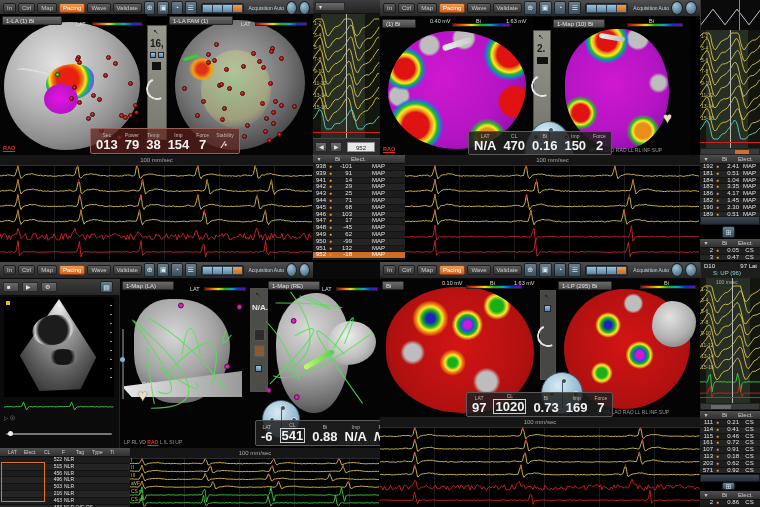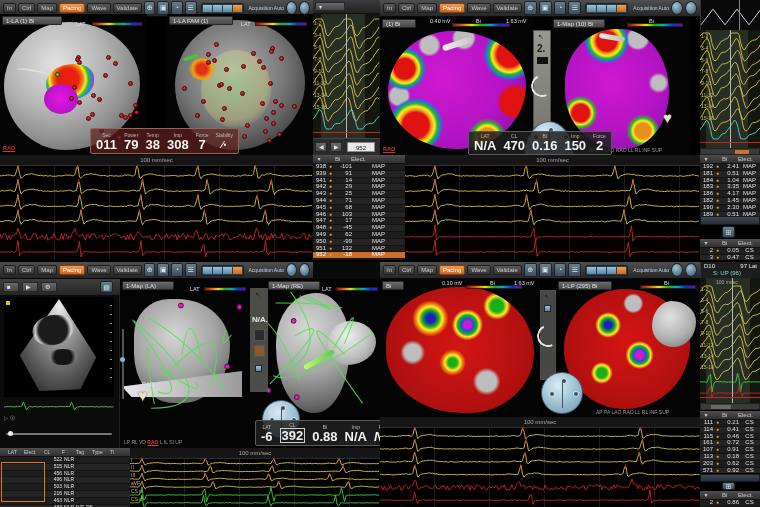--- a/index.html
+++ b/index.html
@@ -123,20 +123,28 @@
         <i class="abs" style="left: 35px; top: 96px; width: 5px; height: 5px; border-radius: 50%; background: radial-gradient(circle at 35% 30%, rgb(232, 64, 64), rgb(168, 15, 15) 70%); border: 1px solid rgb(77, 5, 5);"></i>
         <i class="abs" style="left: 26px; top: 80px; width: 5px; height: 5px; border-radius: 50%; background: radial-gradient(circle at 35% 30%, rgb(232, 64, 64), rgb(168, 15, 15) 70%); border: 1px solid rgb(77, 5, 5);"></i>
         <i class="abs" style="left: 8px; top: 53px; width: 5px; height: 5px; border-radius: 50%; background: radial-gradient(circle at 35% 30%, rgb(232, 64, 64), rgb(168, 15, 15) 70%); border: 1px solid rgb(77, 5, 5);"></i>
       </div>
     <div class="abs chip" style="left:2px;top:2px;width:60px;height:9px;">1-LA (1) Bi</div>
     <div class="abs cbar" style="left:92px;top:8px;width:50px;"></div>
     <div class="abs cbar-lab" style="left:76px;top:7px;">LAT</div>
     <div class="abs tinytxt rao" style="left:3px;bottom:4px;">RAO</div>
   </div>
 
+  <div class="abs cstrip" style="left:147px;top:25px;width:20px;height:115px;">
+    <div class="abs" style="left:5px;top:2px;font-size:7px;color:#222;">↖</div>
+    <div class="abs" style="left:2px;top:12px;font-size:10px;font-weight:bold;color:#1b1b1b;">16,</div>
+    <div class="abs mini-sq" style="left:2px;top:26px;width:6px;height:6px;"></div>
+    <div class="abs mini-sq" style="left:10px;top:26px;width:6px;height:6px;"></div>
+    <div class="abs" style="left:4px;top:36px;width:9px;height:8px;background:#111;"></div>
+    <div class="abs gauge-arc" style="left:-2px;top:52px;"></div>
+  </div>
 
   <div class="abs map" style="left:167px;top:14px;width:146px;height:141px;">
     <div class="abs blob" style="left:8px;top:6px;width:130px;height:130px;opacity:.85;background:radial-gradient(circle at 45% 40%,rgba(224,224,224,.95),rgba(160,160,160,.85) 50%,rgba(96,96,96,.7) 82%,rgba(40,40,40,.45));"></div>
     <div class="abs" style="left:34px;top:36px;width:70px;height:78px;border-radius:50%;background:radial-gradient(circle at 45% 45%,rgba(150,210,120,.5),rgba(220,220,120,.35) 60%,rgba(0,0,0,0) 80%);"></div>
     <div class="abs" style="left:22px;top:44px;width:26px;height:22px;border-radius:50%;background:radial-gradient(circle,#e03018 30%,#f0a010 55%,rgba(240,160,16,0) 80%);"></div>
     <div class="abs dots" style="left:10px;top:16px;width:126px;height:118px;">
         <i class="abs" style="left: 63px; top: 61px; width: 5px; height: 5px; border-radius: 50%; background: radial-gradient(circle at 35% 30%, rgb(232, 64, 64), rgb(168, 15, 15) 70%); border: 1px solid rgb(77, 5, 5);"></i>
         <i class="abs" style="left: 80px; top: 29px; width: 5px; height: 5px; border-radius: 50%; background: radial-gradient(circle at 35% 30%, rgb(232, 64, 64), rgb(168, 15, 15) 70%); border: 1px solid rgb(77, 5, 5);"></i>
         <i class="abs" style="left: 115px; top: 74px; width: 5px; height: 5px; border-radius: 50%; background: radial-gradient(circle at 35% 30%, rgb(232, 64, 64), rgb(168, 15, 15) 70%); border: 1px solid rgb(77, 5, 5);"></i>
         <i class="abs" style="left: 50px; top: 56px; width: 5px; height: 5px; border-radius: 50%; background: radial-gradient(circle at 35% 30%, rgb(232, 64, 64), rgb(168, 15, 15) 70%); border: 1px solid rgb(77, 5, 5);"></i>
@@ -173,33 +181,33 @@
       </div>
     <div class="abs" style="left:16px;top:42px;width:16px;height:3px;background:#35d035;transform:rotate(-18deg);border-radius:2px;"></div>
     <div class="abs chip" style="left:2px;top:2px;width:64px;height:9px;">1-LA FAM (1)</div>
     <div class="abs cbar" style="left:88px;top:8px;width:52px;"></div>
     <div class="abs cbar-lab" style="left:74px;top:7px;">LAT</div>
   </div>
 
   <div class="abs readout abl" style="left:90px;top:128px;height:26px;">
     <div class="ro">
         <span class="lab">Sec</span>
-        <span class="val">011</span>
+        <span class="val">013</span>
       </div>
     <div class="ro">
         <span class="lab">Power</span>
         <span class="val v-y">79</span>
       </div>
     <div class="ro">
         <span class="lab">Temp</span>
         <span class="val v-r">38</span>
       </div>
     <div class="ro">
         <span class="lab">Imp</span>
-        <span class="val v-g">308</span>
+        <span class="val v-g">154</span>
       </div>
     <div class="ro">
         <span class="lab">Force</span>
         <span class="val v-b">7</span>
       </div>
     <div class="ro">
         <span class="lab">Stability</span>
       <span class="val" style="font-size:10px;">∕⋅</span>
       </div>
   </div>
@@ -669,41 +677,41 @@
         </svg></div>
     <div class="abs" style="left:52px;top:78px;width:34px;height:5px;background:linear-gradient(90deg,#bfff60,#4fd04f);border-radius:3px;transform:rotate(-30deg);"></div>
     <div class="abs chip" style="left:18px;top:2px;width:52px;height:9px;">1-Map (RE)</div>
     <div class="abs cbar" style="left:86px;top:8px;width:42px;"></div>
     <div class="abs cbar-lab" style="left:72px;top:7px;">LAT</div>
     <div class="abs tinytxt" style="right:3px;bottom:3px;font-size:5px;">⊙ RL JAC SI UP</div>
   </div>
 
   <div class="abs cstrip" style="left:250px;top:288px;width:18px;height:104px;background:rgba(125,125,120,.6);">
     <div class="abs" style="left:4px;top:2px;font-size:7px;color:#222;">↖</div>
-    <div class="abs" style="left:1px;top:14px;font-size:8px;font-weight:bold;color:#e8e8e8;margin-top:12px;">N/A.</div>
+    <div class="abs" style="left:1px;top:14px;font-size:8px;font-weight:bold;color:#e8e8e8;">N/A.</div>
     <div class="abs" style="left:3px;top:40px;width:11px;height:12px;background:#2b2b2b;border:1px solid #555;"></div>
     <div class="abs" style="left:3px;top:56px;width:11px;height:12px;background:#8a5a30;border:1px solid #555;"></div>
     <div class="abs mini-sq" style="left:4px;top:76px;width:7px;height:7px;"></div>
   </div>
 
   <div class="abs compass" style="left:262px;top:400px;width:38px;height:38px;">
     <div class="cdot" style="left:6px;top:16px;"></div>
       <div class="cdot" style="left:17px;top:4px;"></div>
       <div class="cdot" style="left:28px;top:16px;"></div>
     <div class="abs" style="left:18px;top:6px;width:1px;height:26px;background:#40596a;"></div>
   </div>
 
   <div class="abs readout" style="left:255px;top:420px;height:26px;">
     <div class="ro">
         <span class="lab">LAT</span>
         <span class="val">-6</span>
       </div>
     <div class="ro">
         <span class="lab">CL</span>
-        <span class="val boxed">392</span>
+        <span class="val boxed">541</span>
       </div>
     <div class="ro">
         <span class="lab">Bi</span>
         <span class="val">0.88</span>
       </div>
     <div class="ro">
         <span class="lab">Imp</span>
         <span class="val v-g">N/A</span>
       </div>
     <div class="ro">
@@ -876,20 +884,42 @@
     <div class="abs tinytxt" style="left:40px;bottom:2px;font-size:5px;">AP PA LAO RAO LL RL INF SUP</div>
   </div>
 
   <div class="abs compass" style="left:541px;top:372px;width:42px;height:42px;">
     <div class="cdot" style="left:7px;top:18px;"></div>
       <div class="cdot" style="left:19px;top:5px;"></div>
       <div class="cdot" style="left:31px;top:18px;"></div>
     <div class="abs" style="left:20px;top:7px;width:1px;height:28px;background:#40596a;"></div>
   </div>
 
+  <div class="abs readout" style="left:466px;top:392px;height:25px;">
+    <div class="ro">
+        <span class="lab">LAT</span>
+        <span class="val">97</span>
+      </div>
+    <div class="ro">
+        <span class="lab">CL</span>
+        <span class="val boxed">1020</span>
+      </div>
+    <div class="ro">
+        <span class="lab">Bi</span>
+        <span class="val">0.73</span>
+      </div>
+    <div class="ro">
+        <span class="lab">Imp</span>
+        <span class="val v-g">169</span>
+      </div>
+    <div class="ro">
+        <span class="lab">Force</span>
+        <span class="val v-b">7</span>
+      </div>
+  </div>
 
   <div class="abs sig" style="left:380px;top:417px;width:320px;height:90px;">
     <div class="sig-head">100 mm/sec</div>
     <div class="abs sigbody" style="left:0;top:10px;width:320px;height:80px;"><svg width="320" height="80">
           <path d="M0.0,9.4L1.5,9.4L3.0,9.3L4.5,8.9L6.0,9.3L7.5,9.4L9.0,9.1L10.5,9.2L12.0,9.3L13.5,9.4L15.0,9.5L16.5,9.5L18.0,9.0L19.5,9.0L21.0,9.0L22.5,8.5L24.0,8.4L25.5,8.8L27.0,8.5L28.5,8.5L30.0,8.8L31.5,9.3L33.0,7.5L34.5,1.0L36.0,3.7L37.5,11.5L39.0,10.6L40.5,8.8L42.0,8.9L43.5,8.2L45.0,8.2L46.5,8.1L48.0,7.4L49.5,7.7L51.0,7.6L52.5,8.0L54.0,8.4L55.5,8.2L57.0,9.1L58.5,8.6L60.0,8.7L61.5,8.9L63.0,8.9L64.5,8.9L66.0,8.9L67.5,8.9L69.0,9.5L70.5,8.9L72.0,9.2L73.5,8.9L75.0,9.1L76.5,9.5L78.0,9.4L79.5,9.2L81.0,9.1L82.5,9.1L84.0,8.9L85.5,9.5L87.0,9.0L88.5,8.9L90.0,9.1L91.5,9.2L93.0,9.5L94.5,9.3L96.0,9.5L97.5,9.2L99.0,9.4L100.5,9.4L102.0,9.3L103.5,9.3L105.0,9.2L106.5,9.2L108.0,9.5L109.5,9.3L111.0,9.1L112.5,9.3L114.0,9.3L115.5,8.9L117.0,8.9L118.5,9.5L120.0,9.3L121.5,9.1L123.0,9.4L124.5,9.1L126.0,9.3L127.5,9.1L129.0,9.0L130.5,9.0L132.0,8.6L133.5,8.5L135.0,8.8L136.5,9.1L138.0,9.1L139.5,8.9L141.0,6.9L142.5,1.0L144.0,4.7L145.5,11.8L147.0,10.6L148.5,9.1L150.0,8.6L151.5,8.5L153.0,8.0L154.5,7.9L156.0,7.5L157.5,7.6L159.0,7.5L160.5,8.2L162.0,8.0L163.5,8.4L165.0,8.8L166.5,9.1L168.0,8.8L169.5,8.9L171.0,9.2L172.5,9.4L174.0,9.1L175.5,9.0L177.0,9.4L178.5,9.2L180.0,8.9L181.5,9.5L183.0,9.5L184.5,9.1L186.0,8.9L187.5,9.5L189.0,9.3L190.5,9.3L192.0,9.2L193.5,9.5L195.0,9.4L196.5,9.3L198.0,9.5L199.5,9.3L201.0,9.3L202.5,9.4L204.0,8.9L205.5,9.5L207.0,9.0L208.5,9.0L210.0,9.2L211.5,9.3L213.0,9.2L214.5,9.0L216.0,9.4L217.5,8.9L219.0,9.2L220.5,9.1L222.0,8.9L223.5,9.5L225.0,9.1L226.5,9.0L228.0,9.1L229.5,9.4L231.0,9.4L232.5,9.4L234.0,9.5L235.5,9.2L237.0,9.5L238.5,9.3L240.0,9.3L241.5,9.5L243.0,9.2L244.5,9.3L246.0,9.3L247.5,8.4L249.0,8.4L250.5,8.2L252.0,8.7L253.5,8.8L255.0,9.2L256.5,8.8L258.0,8.4L259.5,1.9L261.0,1.7L262.5,10.5L264.0,11.4L265.5,9.4L267.0,8.6L268.5,8.4L270.0,7.8L271.5,7.6L273.0,7.7L274.5,7.7L276.0,7.5L277.5,7.8L279.0,7.9L280.5,8.4L282.0,8.7L283.5,8.9L285.0,8.7L286.5,9.0L288.0,8.9L289.5,9.3L291.0,9.1L292.5,9.3L294.0,9.1L295.5,9.1L297.0,9.2L298.5,9.1L300.0,9.2L301.5,9.3L303.0,9.6L304.5,9.0L306.0,9.0L307.5,9.0L309.0,9.3L310.5,9.3L312.0,9.1L313.5,9.1L315.0,9.4L316.5,9.2L318.0,8.9L319.5,8.9" fill="none" stroke="#d8c34e" stroke-width="0.9"></path>
           <line x1="35" x2="35" y1="-1.0240000000000027" y2="3.583999999999998" stroke="#d03030" stroke-width="1"></line>
           <line x1="142.84676805138588" x2="142.84676805138588" y1="-1.0240000000000027" y2="3.583999999999998" stroke="#d03030" stroke-width="1"></line>
           <line x1="260.3478392058611" x2="260.3478392058611" y1="-1.0240000000000027" y2="3.583999999999998" stroke="#d03030" stroke-width="1"></line>
           <path d="M0.0,21.8L1.5,22.0L3.0,22.2L4.5,21.7L6.0,21.9L7.5,21.8L9.0,22.0L10.5,22.3L12.0,21.7L13.5,22.3L15.0,21.9L16.5,21.8L18.0,22.3L19.5,21.6L21.0,21.8L22.5,21.7L24.0,21.2L25.5,21.1L27.0,21.2L28.5,21.8L30.0,21.6L31.5,21.7L33.0,19.8L34.5,12.6L36.0,16.5L37.5,24.2L39.0,23.7L40.5,21.7L42.0,21.4L43.5,21.0L45.0,21.0L46.5,20.7L48.0,20.5L49.5,20.4L51.0,20.2L52.5,20.5L54.0,21.2L55.5,21.5L57.0,21.3L58.5,21.9L60.0,21.7L61.5,21.6L63.0,22.1L64.5,21.8L66.0,22.1L67.5,21.9L69.0,21.9L70.5,21.8L72.0,22.2L73.5,21.7L75.0,22.0L76.5,22.0L78.0,22.0L79.5,21.9L81.0,21.8L82.5,22.4L84.0,21.9L85.5,22.1L87.0,22.2L88.5,21.8L90.0,22.1L91.5,22.2L93.0,21.8L94.5,21.9L96.0,22.2L97.5,22.2L99.0,22.2L100.5,21.8L102.0,21.7L103.5,21.8L105.0,22.0L106.5,22.3L108.0,22.2L109.5,21.7L111.0,22.3L112.5,22.1L114.0,21.7L115.5,22.0L117.0,21.9L118.5,22.1L120.0,22.2L121.5,22.3L123.0,21.8L124.5,22.1L126.0,22.4L127.5,21.8L129.0,22.2L130.5,21.7L132.0,21.7L133.5,21.7L135.0,21.2L136.5,21.0L138.0,21.1L139.5,21.4L141.0,21.5L142.5,21.7L144.0,20.8L145.5,13.6L147.0,15.6L148.5,23.7L150.0,23.4L151.5,21.9L153.0,21.2L154.5,20.9L156.0,21.0L157.5,20.2L159.0,20.1L160.5,20.7L162.0,20.4L163.5,20.9L165.0,20.9L166.5,21.0L168.0,21.7L169.5,21.4L171.0,22.2L172.5,21.8L174.0,22.1L175.5,22.3L177.0,22.1L178.5,21.7L180.0,21.8L181.5,21.7L183.0,22.4L184.5,22.1L186.0,22.0L187.5,21.8L189.0,21.9L190.5,22.1L192.0,22.0L193.5,22.3L195.0,21.8L196.5,22.4L198.0,21.9L199.5,22.2L201.0,21.8L202.5,21.7L204.0,22.0L205.5,22.2L207.0,22.0L208.5,22.1L210.0,22.2L211.5,22.3L213.0,21.8L214.5,21.8L216.0,22.3L217.5,22.2L219.0,22.2L220.5,22.1L222.0,22.1L223.5,21.7L225.0,22.2L226.5,21.8L228.0,21.9L229.5,22.0L231.0,22.1L232.5,21.8L234.0,22.1L235.5,22.3L237.0,22.3L238.5,22.4L240.0,21.9L241.5,21.9L243.0,21.7L244.5,22.1L246.0,22.0L247.5,22.0L249.0,21.3L250.5,21.5L252.0,21.0L253.5,21.1L255.0,21.5L256.5,21.5L258.0,22.1L259.5,21.5L261.0,16.8L262.5,12.5L264.0,21.5L265.5,24.2L267.0,22.7L268.5,21.8L270.0,21.3L271.5,20.6L273.0,20.4L274.5,20.6L276.0,20.4L277.5,20.1L279.0,20.2L280.5,20.8L282.0,21.2L283.5,21.3L285.0,21.5L286.5,21.7L288.0,22.1L289.5,22.0L291.0,21.9L292.5,22.3L294.0,22.0L295.5,22.4L297.0,21.8L298.5,22.0L300.0,22.3L301.5,22.2L303.0,21.9L304.5,21.7L306.0,21.7L307.5,21.8L309.0,22.2L310.5,21.8L312.0,22.3L313.5,22.3L315.0,22.2L316.5,21.7L318.0,22.3L319.5,22.0" fill="none" stroke="#d8c34e" stroke-width="0.9"></path>
           <line x1="35" x2="35" y1="11.776" y2="16.384" stroke="#d03030" stroke-width="1"></line>

